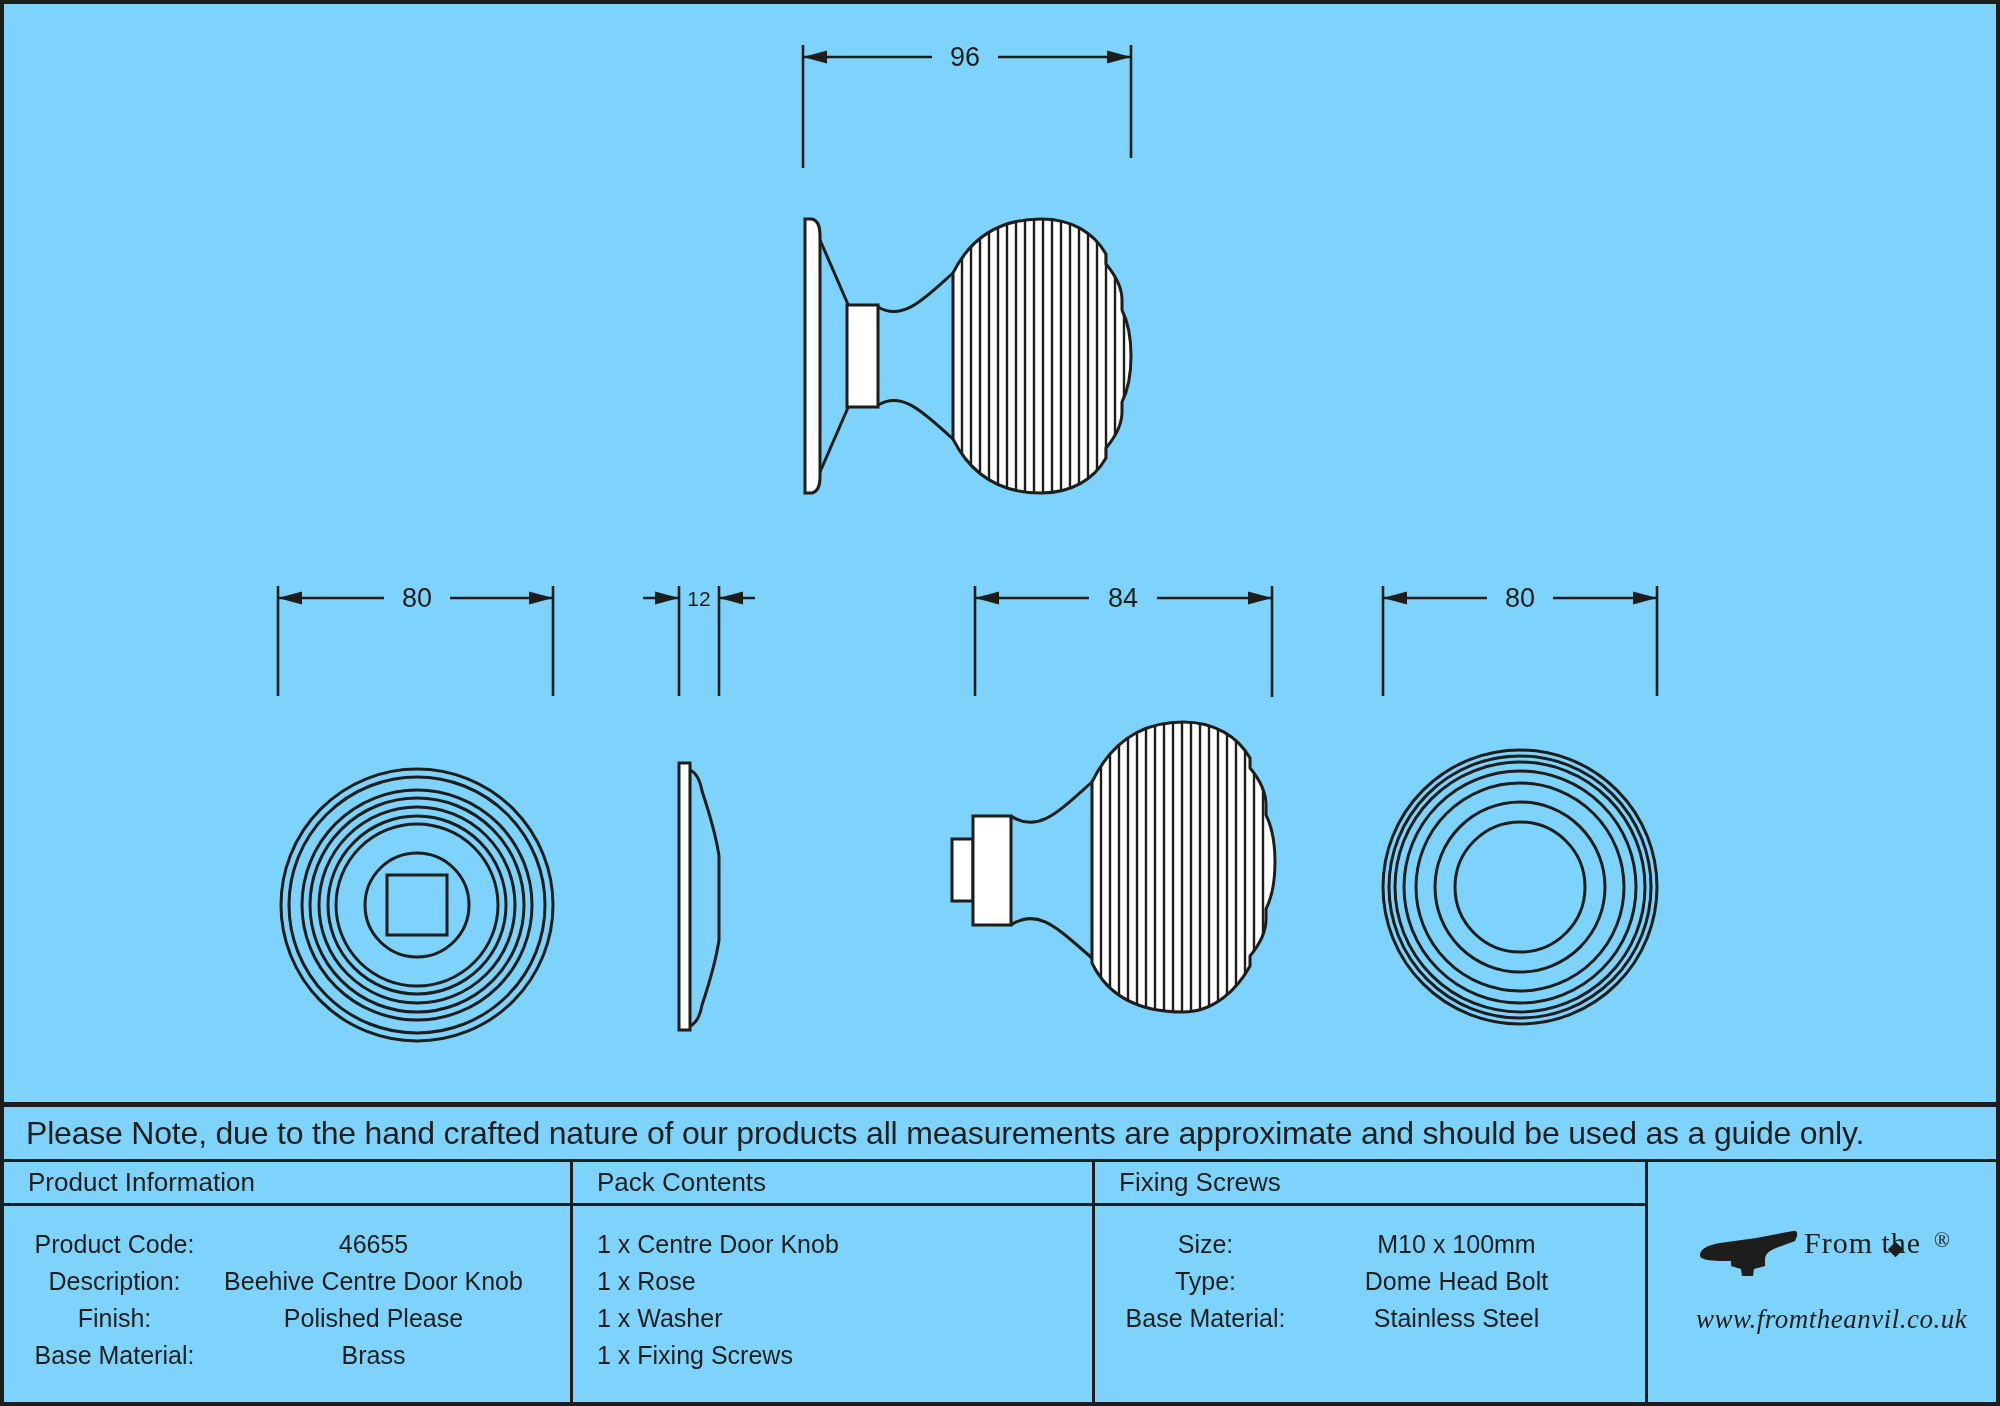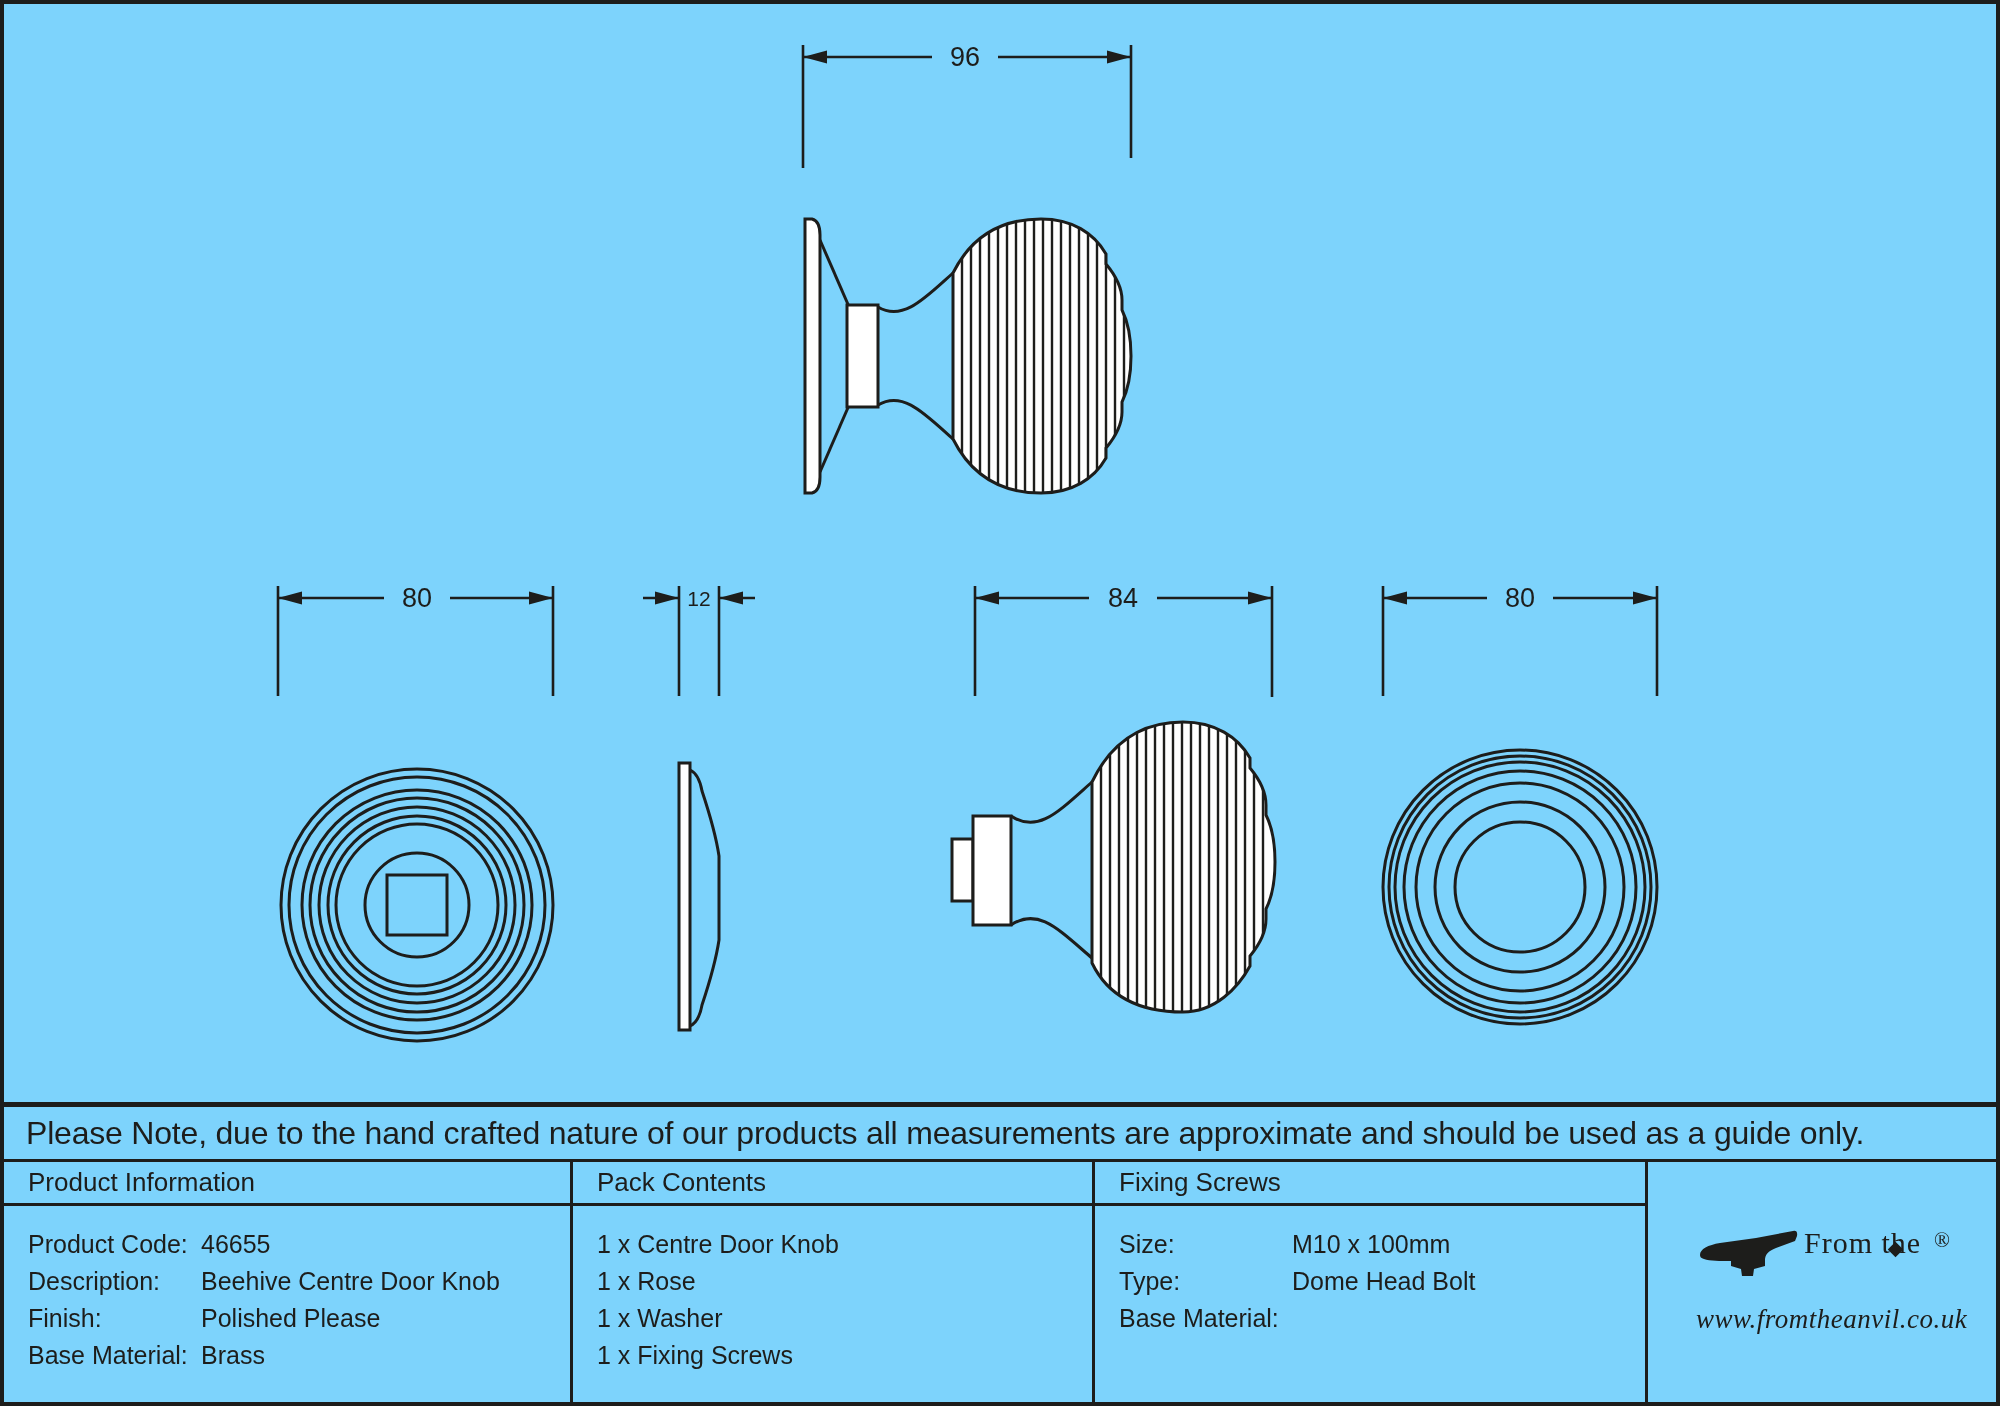--- a/index.html
+++ b/index.html
@@ -26,21 +26,21 @@
   .col{position:absolute;top:0;height:240px;box-sizing:border-box;}
   .col1{left:0;width:566px;}
   .col2{left:566px;width:522px;border-left:3px solid #1d1d1b;}
   .col3{left:1088px;width:553px;border-left:3px solid #1d1d1b;}
   .col4{left:1641px;width:351px;border-left:3px solid #1d1d1b;display:flex;align-items:center;justify-content:center;}
   .hdr{
     height:44px;border-bottom:3px solid #1d1d1b;box-sizing:border-box;
     display:flex;align-items:center;padding-left:24px;font-size:26px;
   }
   .cell-body{padding:20px 24px;font-size:25px;line-height:37px;}
-  .kv{display:grid;grid-template-columns:173px 1fr;}
+  .kv{display:grid;grid-template-columns:173px 1fr;text-align:center;}
   .list-line{display:block;}
   
   .logo{position:relative;width:252px;height:112px;font-family:"Liberation Serif",serif;}
   .logo .from-the{position:absolute;left:108px;top:0;font-size:30px;letter-spacing:1px;}
   .logo .brand{position:absolute;left:30px;top:6px;font-size:92px;line-height:1;letter-spacing:-2px;}
   .logo .anvil-glyph{position:absolute;left:2px;top:4px;}
   .logo .diamond{position:absolute;left:194px;top:18px;width:11px;height:11px;background:#1d1d1b;transform:rotate(45deg);}
   .logo .reg{position:absolute;left:238px;top:2px;font-size:21px;}
   .logo .site{position:absolute;left:0;top:78px;width:100%;text-align:center;font-size:27px;font-style:italic;letter-spacing:0.5px;}
   svg .ln{stroke:#1d1d1b;stroke-width:3;fill:none;}
@@ -233,20 +233,21 @@
     </div>
 
     <div class="col col3">
       <div class="hdr">Fixing Screws</div>
       <div class="cell-body kv">
         <span>Size:</span>
         <span>M10 x 100mm</span>
         <span>Type:</span>
         <span>Dome Head Bolt</span>
         <span>Base Material:</span>
+        <span>Stainless Steel</span>
       </div>
     </div>
 
     <div class="col col4">
       <div class="logo">
         <svg class="anvil-glyph" width="100" height="48" viewBox="0 0 100 48">
           <path fill="#1d1d1b" d="M2,25 C2,19 10,15 22,13 L58,8 L95,1 Q100,0 99,6 L97,11 L78,18 C70,21 67,25 67,30 L67,36 L56,39 L55,46 L44,46 L43,39 L33,36 L33,31 C22,31 12,31 6,29 C3,28 2,27 2,25 Z"></path>
         </svg>
         <span class="from-the">From the</span>
         <span class="diamond"></span>

